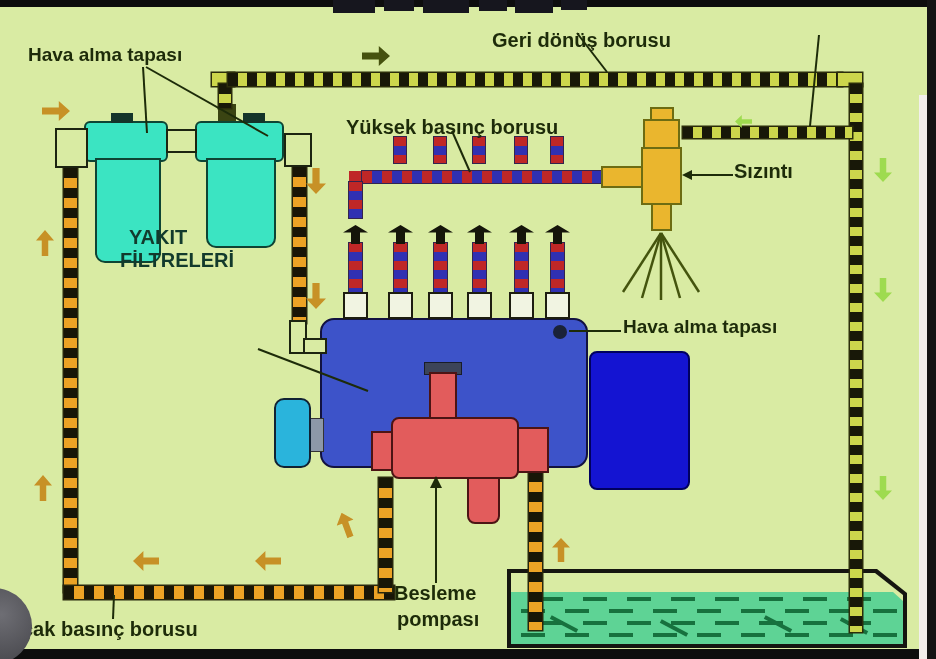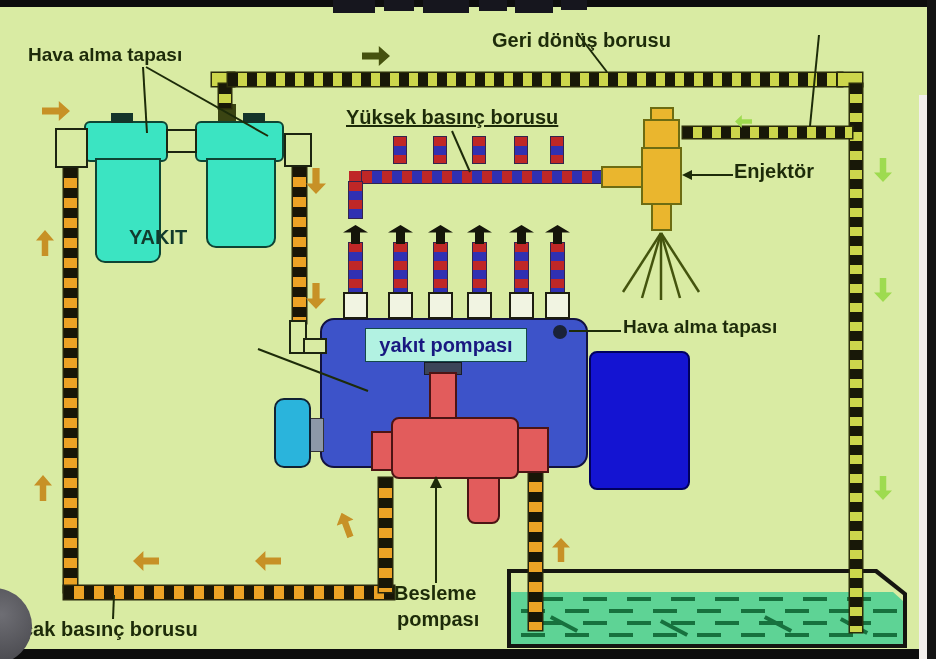--- a/index.html
+++ b/index.html
@@ -126,24 +126,20 @@
   <div class="abs cy" style="left:206px;top:158px;width:70px;height:90px;border-radius:0 0 10px 10px;"></div>
   <div class="abs outl" style="left:284px;top:133px;width:28px;height:34px;"></div>
   <div class="abs" style="left:111px;top:113px;width:22px;height:10px;background:#14342a;z-index:6;"></div>
   <div class="abs" style="left:243px;top:113px;width:22px;height:10px;background:#14342a;z-index:6;"></div>
 
   <div class="abs" style="left:320px;top:318px;width:268px;height:150px;background:#3d53c9;border:2.5px solid #121240;border-radius:14px;box-sizing:border-box;z-index:4;"></div>
   <div class="abs" style="left:306px;top:418px;width:18px;height:34px;background:#8c98a8;border:1.5px solid #333;box-sizing:border-box;z-index:4;"></div>
   <div class="abs" style="left:274px;top:398px;width:37px;height:70px;background:#2ab4dc;border:2px solid #123;border-radius:10px;box-sizing:border-box;z-index:5;"></div>
   <div class="abs outl" style="left:289px;top:320px;width:18px;height:34px;"></div>
   <div class="abs outl" style="left:303px;top:338px;width:24px;height:16px;"></div>
-  <div class="abs" style="left:365px;top:328px;width:162px;height:34px;background:#b2f2e2;border:1.5px solid #14484a;box-sizing:border-box;z-index:6;
-              display:flex;align-items:center;justify-content:center;">
-    <span style="font-weight:bold;font-size:20px;color:#181880;">yakıt pompası</span>
-  </div>
   <div class="abs" style="left:553px;top:325px;width:14px;height:14px;background:#1a2238;border-radius:50%;z-index:6;"></div>
   <div class="abs" style="left:589px;top:351px;width:101px;height:139px;background:#1414d2;border:2px solid #000060;border-radius:8px;box-sizing:border-box;z-index:4;"></div>
 
   <div class="abs" style="left:424px;top:362px;width:38px;height:13px;background:#3c4458;border:1.5px solid #181c28;box-sizing:border-box;z-index:5;"></div>
   <div class="abs" style="left:429px;top:372px;width:28px;height:50px;background:#e25c5c;border:2px solid #4c1414;box-sizing:border-box;z-index:5;"></div>
   <div class="abs" style="left:371px;top:431px;width:24px;height:40px;background:#e25c5c;border:2px solid #4c1414;box-sizing:border-box;z-index:5;"></div>
   <div class="abs" style="left:515px;top:427px;width:34px;height:46px;background:#e25c5c;border:2px solid #4c1414;box-sizing:border-box;z-index:5;"></div>
   <div class="abs" style="left:391px;top:417px;width:128px;height:62px;background:#e25c5c;border:2px solid #4c1414;border-radius:8px;box-sizing:border-box;z-index:5;"></div>
   <div class="abs" style="left:467px;top:477px;width:33px;height:47px;background:#e25c5c;border:2px solid #4c1414;border-radius:0 0 8px 8px;box-sizing:border-box;z-index:5;"></div>
 
@@ -170,23 +166,24 @@
 
   <div class="arr arr-black" style="left:343px;top:225px;width:25px;height:19px;"></div>
   <div class="arr arr-black" style="left:388px;top:225px;width:25px;height:19px;"></div>
   <div class="arr arr-black" style="left:428px;top:225px;width:25px;height:19px;"></div>
   <div class="arr arr-black" style="left:467px;top:225px;width:25px;height:19px;"></div>
   <div class="arr arr-black" style="left:509px;top:225px;width:25px;height:19px;"></div>
   <div class="arr arr-black" style="left:545px;top:225px;width:25px;height:19px;"></div>
 
   <div class="lbl" style="left:28px;top:45px;font-size:19px;">Hava alma tapası</div>
   <div class="lbl" style="left:492px;top:8px;margin-top:21px;">Geri dönüş borusu</div>
-  <div class="lbl" style="left:346px;top:106px;text-decoration:underline;">Yüksek basınç borusu</div>
-  <div class="lbl" style="left:734px;top:160px;">Enjektör</div>
+  <div class="lbl" style="left:346px;top:116px;">Yüksek basınç borusu</div>
+  <div class="lbl" style="left:734px;top:160px;">Sızıntı</div>
   <div class="lbl" style="left:129px;top:226px;color:#123a2c;">YAKIT</div>
+  <div class="lbl" style="left:120px;top:249px;color:#123a2c;">FİLTRELERİ</div>
   <div class="lbl" style="left:623px;top:317px;font-size:19px;">Hava alma tapası</div>
   <div class="lbl" style="left:394px;top:582px;">Besleme</div>
   <div class="lbl" style="left:397px;top:608px;">pompası</div>
   <div class="lbl" style="left:2px;top:618px;">Alçak basınç borusu</div>
 
   <svg id="svg-overlay" width="936" height="659">
     <g stroke="#1d2b09" stroke-width="2" fill="none">
       <line x1="143" y1="67" x2="147" y2="133"></line>
       <line x1="146" y1="67" x2="268" y2="136"></line>
       <line x1="577" y1="33" x2="607" y2="72"></line>

